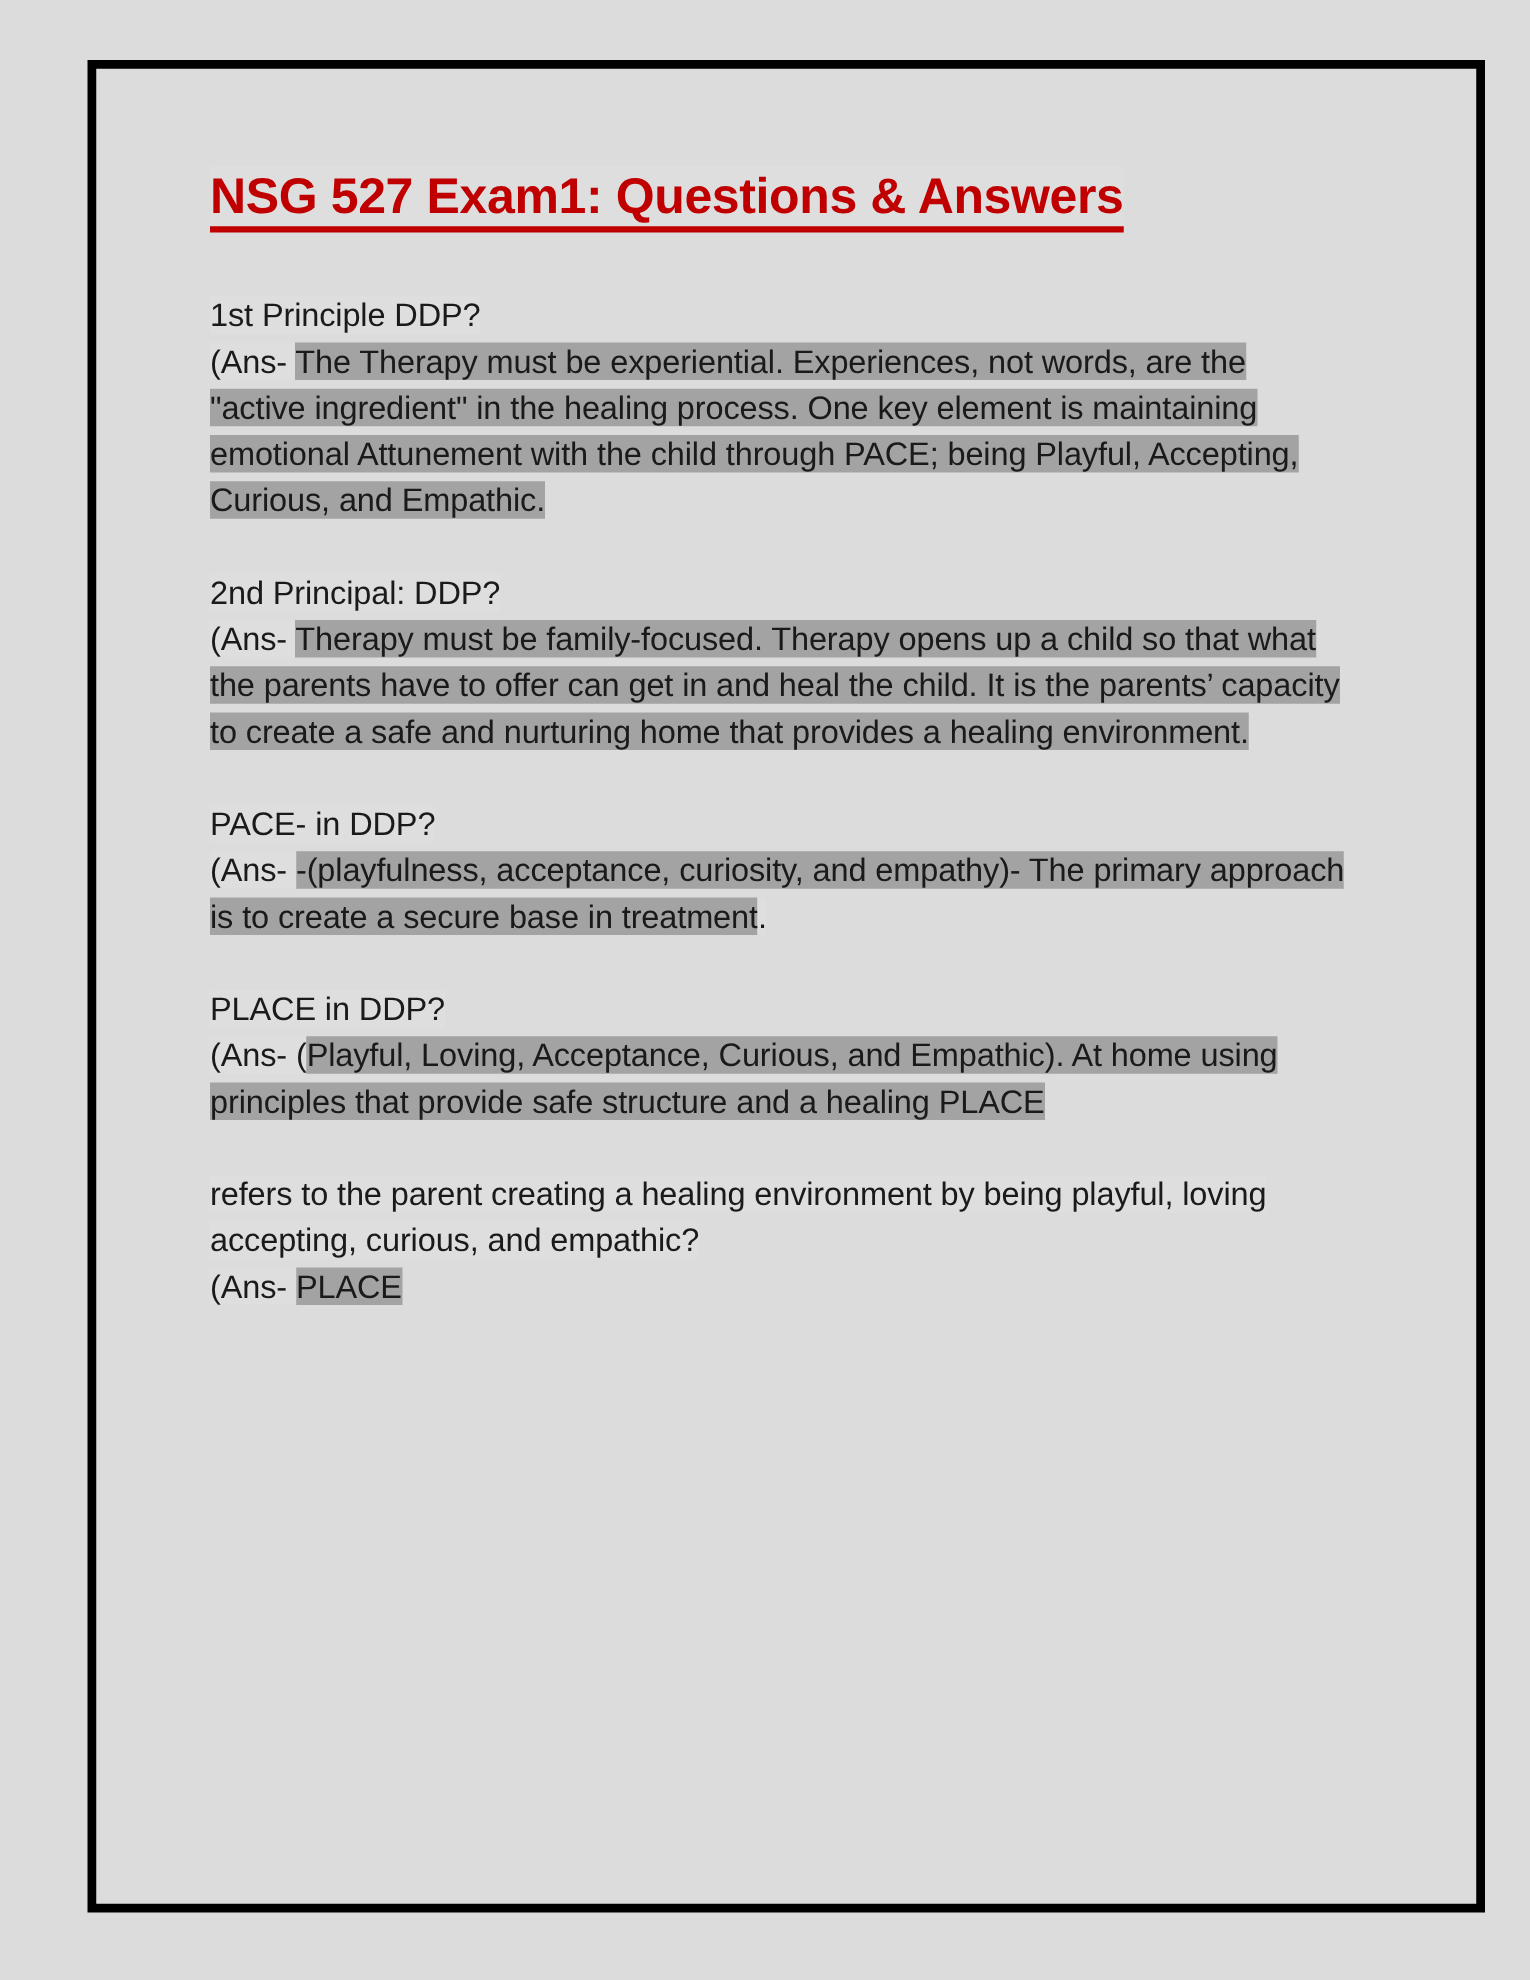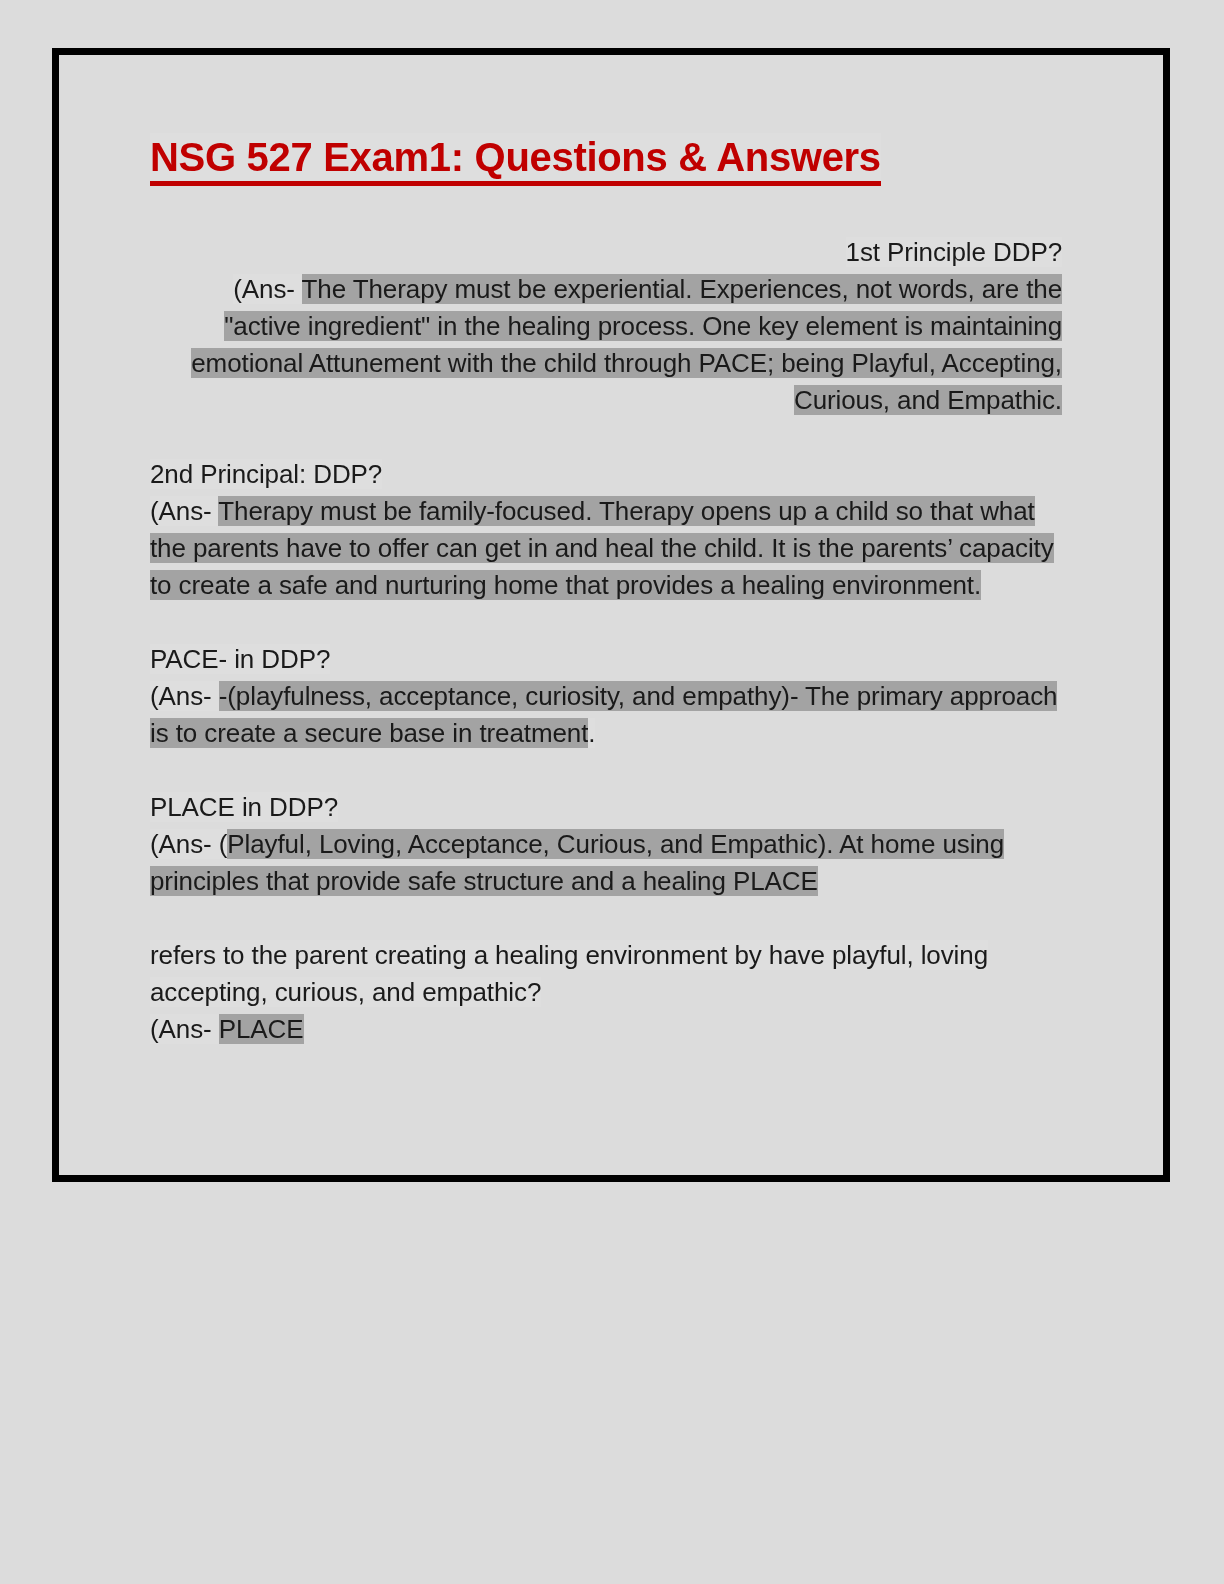--- a/index.html
+++ b/index.html
@@ -20,24 +20,24 @@
     left: 0;
     top: 0;
     width: 1224px;
     height: 1584px;
     background: #dcdcdc;
   }
 
   
   #doc-frame {
     position: absolute;
-    left: 52px;
+    left: 70px;
     top: 48px;
     width: 1118px;
-    height: 1134px;
+    height: 1482px;
     border: 7px solid #000000;
     box-sizing: border-box;
     background: #dcdcdc;
   }
 
   #content {
     position: absolute;
     left: 91px;   
     top: 78px;
     width: 912px;
@@ -61,21 +61,20 @@
   
   .block {
     margin-top: 37px;
     font-size: 26px;
     line-height: 37px;
     color: #1a1a1a;
     letter-spacing: -0.1px;
   }
   .block:first-of-type {
     margin-top: 0;
-    text-align: right;
   }
 
   .line {
     min-height: 37px;
   }
 
   
   .txt {
     background: #dedede;
     box-decoration-break: clone;
@@ -117,20 +116,20 @@
             <div class="line"><span class="txt">PACE- in DDP?</span></div>
             <div class="line"><span class="txt"> (Ans- </span><span class="hl">-(playfulness, acceptance, curiosity, and empathy)- The primary approach is to create a secure base in treatment</span><span class="txt">.</span></div>
           </div>
           <div class="block">
           </div>
           <div class="block">
             <div class="line"><span class="txt">PLACE in DDP?</span></div>
             <div class="line"><span class="txt"> (Ans- (</span><span class="hl">Playful, Loving, Acceptance, Curious, and Empathic). At home using principles that provide safe structure and a healing PLACE</span></div>
           </div>
           <div class="block">
-            <div class="line"><span class="txt">refers to the parent creating a healing environment by have playful, loving accepting, curious, and empathic?</span></div>
+            <div class="line"><span class="txt">refers to the parent creating a healing environment by being playful, loving accepting, curious, and empathic?</span></div>
             <div class="line"><span class="txt">(Ans- </span><span class="hl">PLACE</span></div>
           </div>
         </div>
 
     </div>
   </div>
 </div>
 
 </body></html>

